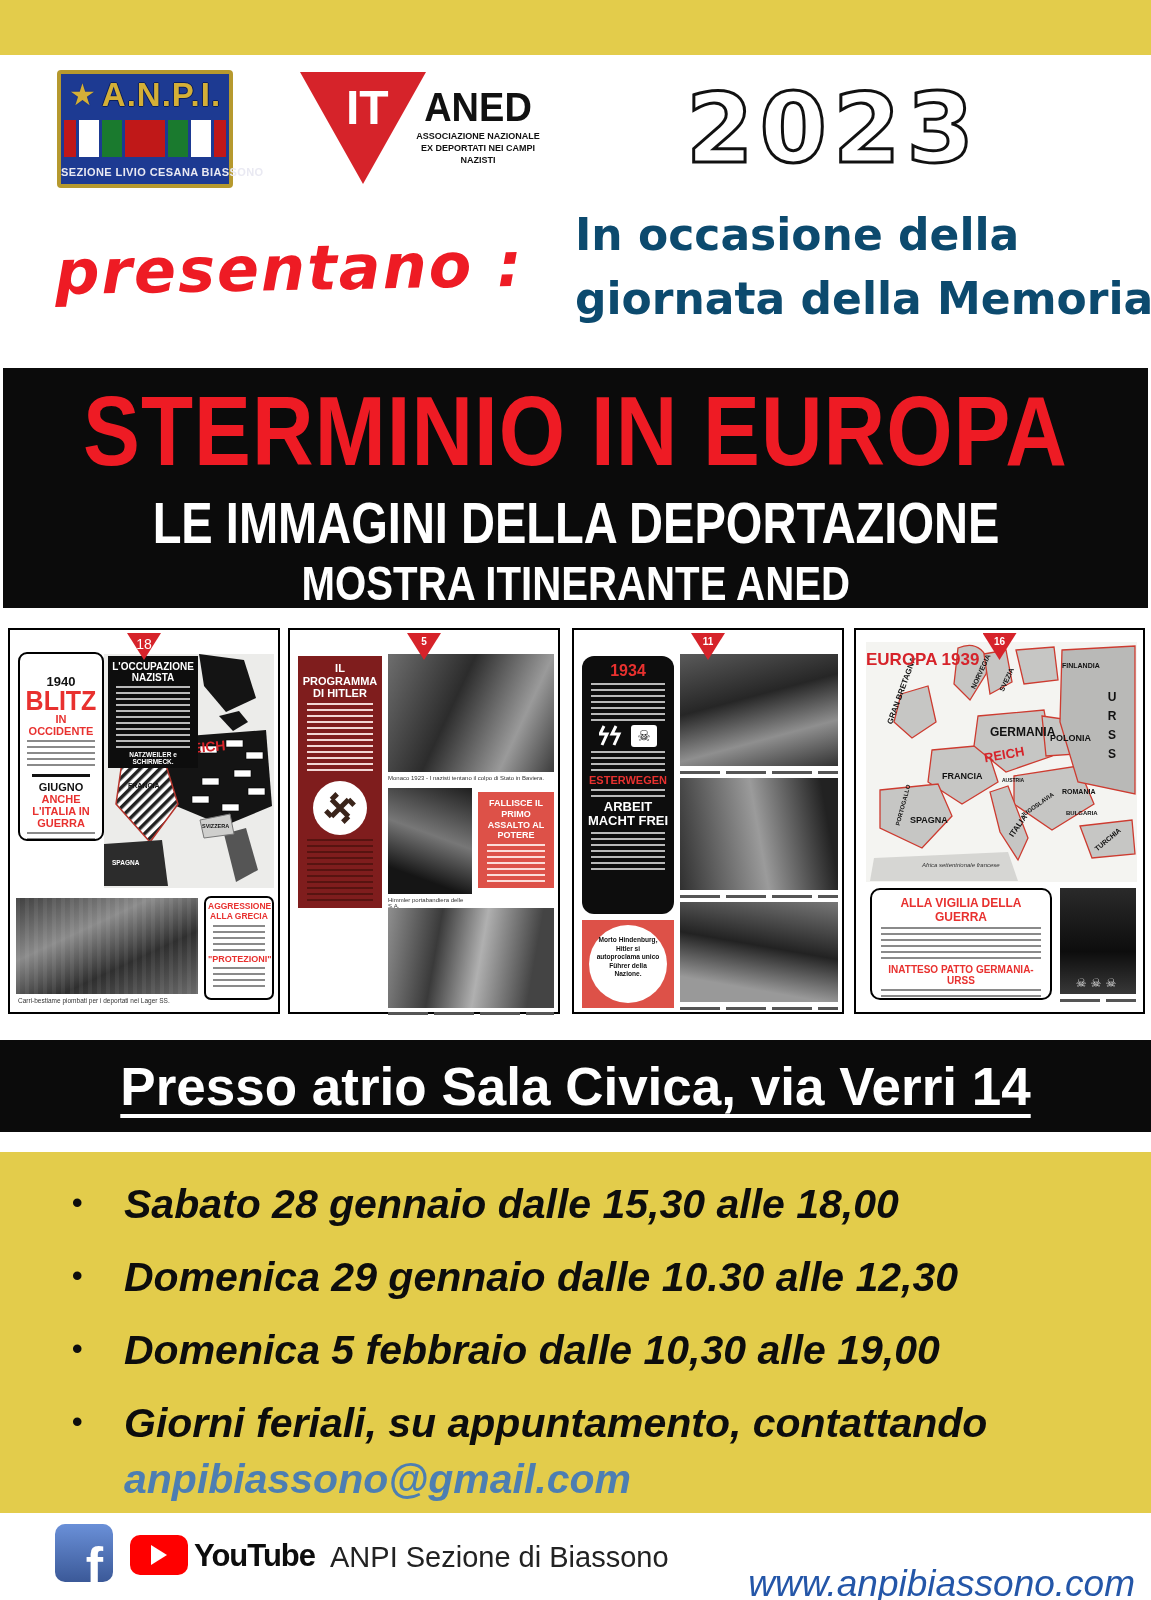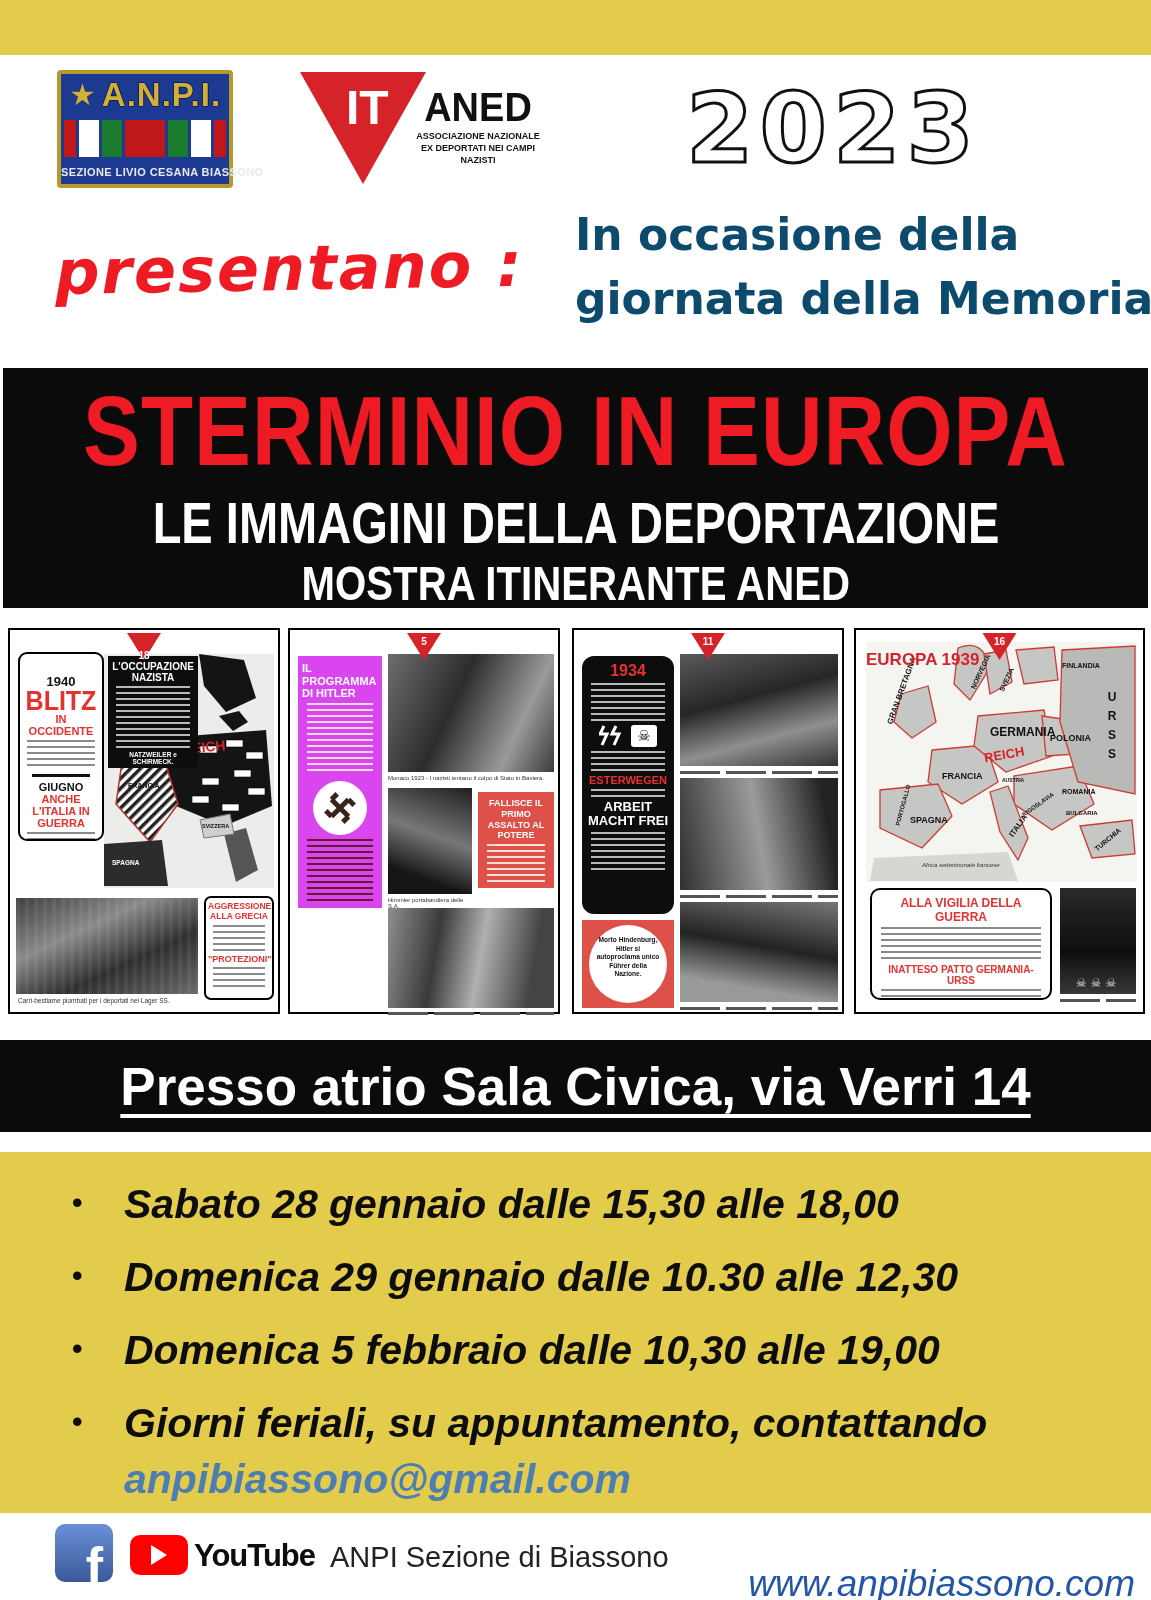--- a/index.html
+++ b/index.html
@@ -80,21 +80,21 @@
   .p1-blitz{color:#e8312f;font-weight:800;font-size:25px;line-height:.95;transform:scaleY(1.1);}
   .p1-div{height:3px;background:#111;margin:4px 10px;}
   .p1-black{left:98px;top:26px;width:90px;height:112px;background:#0d0d0d;color:#fff;text-align:center;
             padding:5px 3px;box-sizing:border-box;z-index:3;}
   .p1-map{left:94px;top:24px;width:170px;height:234px;background:#ececea;overflow:hidden;}
   .map-lbl{position:absolute;font-weight:800;white-space:nowrap;line-height:1;}
   .p1-photo{left:6px;top:268px;width:182px;height:96px;}
   .p1-cap{left:8px;top:367px;width:180px;font-size:6.5px;color:#333;}
   .p1-right{left:194px;top:266px;width:70px;height:104px;padding:4px 2px;border-radius:7px;}
 
-  .p2-col{left:8px;top:26px;width:84px;height:252px;background:#d946ef;padding:6px 4px;box-sizing:border-box;}
+  .p2-col{left:8px;top:26px;width:84px;height:252px;background:#7f1d1d;padding:6px 4px;box-sizing:border-box;text-align:center;}
   .p2-circle{width:54px;height:54px;border-radius:50%;background:#fff;margin:6px auto 4px auto;
              display:flex;align-items:center;justify-content:center;}
   .p2-box{left:188px;top:162px;width:76px;height:96px;background:#dd5148;padding:6px 4px;box-sizing:border-box;text-align:center;}
   .p2-cap{position:absolute;font-size:6px;color:#333;}
 
   .p3-black{left:8px;top:26px;width:92px;height:258px;background:#0d0d0d;border-radius:12px;
             padding:6px 4px;box-sizing:border-box;text-align:center;color:#fff;}
   .p3-icons{display:flex;align-items:center;justify-content:center;gap:6px;margin:4px 0;}
   .p3-skull{width:26px;height:22px;background:#fff;border-radius:3px;color:#111;font-size:15px;line-height:22px;text-align:center;}
   .p3-red{left:8px;top:290px;width:92px;height:88px;background:#dd5148;box-sizing:border-box;padding:5px;}
@@ -180,21 +180,21 @@
   </div>
 
   <div class="abs banner">
     <div class="t1">STERMINIO IN EUROPA</div>
     <div class="t2">LE IMMAGINI DELLA DEPORTAZIONE</div>
     <div class="t3">MOSTRA ITINERANTE ANED</div>
   </div>
 
   <div class="panel pn1">
     <div class="badge"></div>
-    <span class="abs" style="left:50%;top:20px;transform:translateX(-50%);z-index:6;color:#fff;font-size:10px;font-weight:bold;">18</span>
+    <span class="abs" style="left:50%;top:6px;transform:translateX(-50%);z-index:6;color:#fff;font-size:14px;font-weight:normal;">18</span>
 
     <div class="abs p1-map">
       <svg width="170" height="234" viewBox="0 0 170 234">
         <defs>
           <pattern id="hb" width="7" height="7" patternTransform="rotate(45)" patternUnits="userSpaceOnUse">
             <rect width="7" height="7" fill="#ffffff"></rect>
               <rect width="3.5" height="7" fill="#222222"></rect>
           </pattern>
         </defs>
         <rect width="170" height="234" fill="#ececea"></rect>

